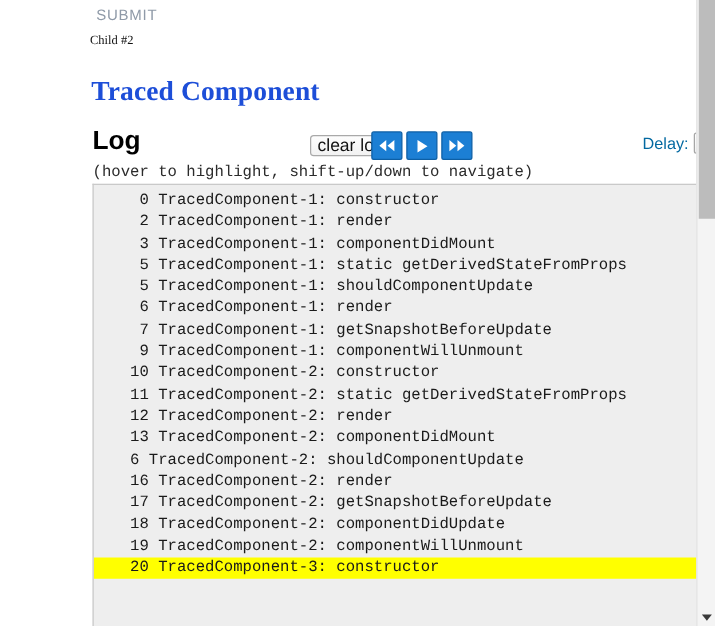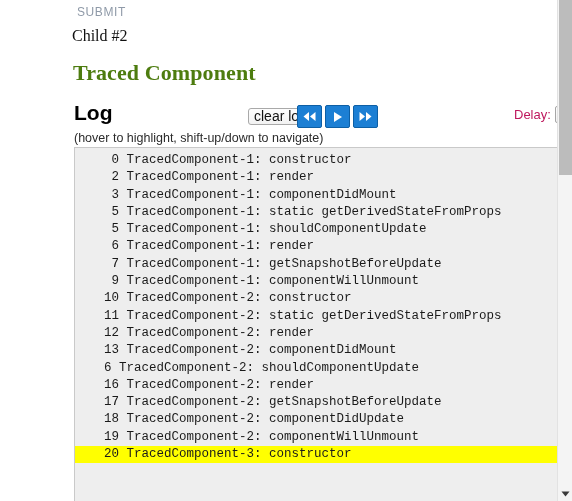--- a/index.html
+++ b/index.html
@@ -42,35 +42,35 @@
     background: transparent;
     border: none;
     padding: 0;
     cursor: default;
   }
   .child-label {
     position: absolute;
     left: 8px;
     top: 27px;
     font-family: "Liberation Serif", serif;
-    font-size: 16px;
+    font-size: 10px;
     color: #111;
   }
 
   
   .page-title {
     position: absolute;
     left: 9px;
     top: 60px;
     margin: 0;
     font-family: "Liberation Serif", serif;
     font-weight: bold;
     font-size: 22px;
     letter-spacing: 0.1px;
-    color: #4d7c0f;
+    color: #1d4ed8;
   }
 
   
   .log-header {
     position: absolute;
     left: 0;
     top: 101px;
     width: 545px;
     height: 26px;
   }
@@ -123,21 +123,21 @@
     position: absolute;
     left: 450px;
     top: 106px;
     display: flex;
     align-items: center;
     gap: 4px;
   }
   .delay-label {
     font-family: "Liberation Sans", sans-serif;
     font-size: 13px;
-    color: #be185d;
+    color: #0369a1;
   }
   .delay-select {
     font-family: "Liberation Sans", sans-serif;
     font-size: 11px;
     color: #111;
     background: linear-gradient(#fdfdfd, #f1f1f1);
     border: 1px solid #a6a6a6;
     border-radius: 2px;
     padding: 1px 14px 1px 4px;
     line-height: 13px;
@@ -151,21 +151,21 @@
     transform: translateY(-50%);
     font-size: 7px;
     color: #222;
     line-height: 1;
   }
 
   .hover-hint {
     position: absolute;
     left: 10px;
     top: 131px;
-    font-family: Liberation Sans, sans-serif;
+    font-family: Liberation Mono, monospace;
     font-size: 12.5px;
     color: #2b2b2b;
     white-space: nowrap;
   }
 
   
   .log-panel {
     position: absolute;
     left: 10px;
     top: 147px;

